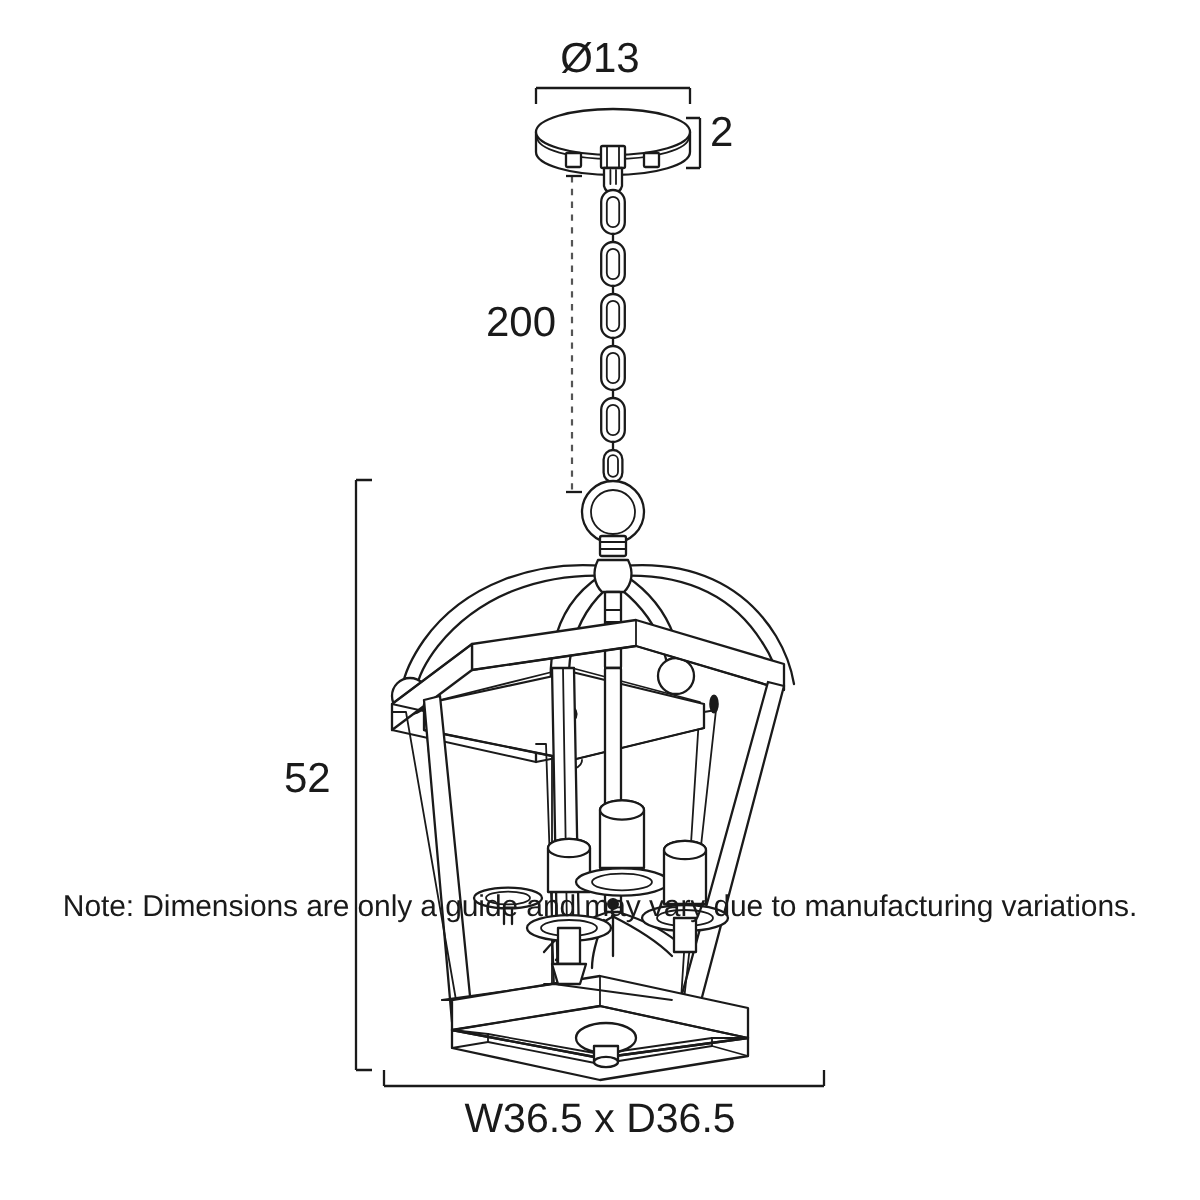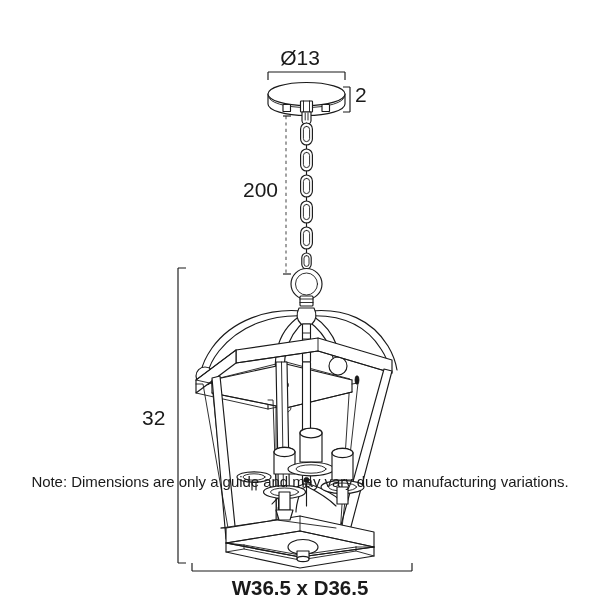--- a/index.html
+++ b/index.html
@@ -13,21 +13,20 @@
     height: 600px;
     font-family: "Liberation Sans", sans-serif;
     color: #000000;
     overflow: hidden;
     position: relative;
   }
   #drawing-root {
     position: relative;
     width: 600px;
     height: 468px;
-    margin-top: 28px;
   }
   svg.tech-drawing {
     position: absolute;
     top: 0;
     left: 0;
     width: 600px;
     height: 600px;
     display: block;
   }
   .ln {
@@ -85,21 +84,21 @@
     position: absolute;
     font-family: "Liberation Sans", sans-serif;
     font-size: 21px;
     color: #1a1a1a;
     white-space: nowrap;
   }
   #label-diameter { left: 0; top: 18px; width: 600px; text-align: center; }
   #label-drop     { left: 243px; top: 150px; text-align: center; }
   #label-height   { left: 142px; top: 378px; }
   #label-thick    { left: 355px; top: 55px; }
-  #label-width    { left: 0; top: 548px; width: 600px; text-align: center; font-size: 20.5px; font-weight: bold; }
+  #label-width    { left: 0; top: 548px; width: 600px; text-align: center; font-size: 20.5px; }
 </style>
 </head>
 <body>
 
 <div id="drawing-root">
 
   <svg class="tech-drawing" viewBox="0 0 600 600">
 
     <g>
       <path class="dim-line" d="M 268 52 L 268 44 M 268 44 L 345 44 M 345 44 L 345 52"></path>
@@ -311,19 +310,19 @@
     </g>
 
   </svg>
 
   <div class="label-overlay" id="label-diameter">Ø13</div>
 
   <div class="label-overlay" id="label-thick">2</div>
 
   <div class="label-overlay" id="label-drop">200</div>
 
-  <div class="label-overlay" id="label-height">32</div>
+  <div class="label-overlay" id="label-height">52</div>
 
   <div class="label-overlay" id="label-width">W36.5 x D36.5</div>
 
   <div class="note-text">Note: Dimensions are only a guide and may vary due to manufacturing variations.</div>
 
 </div>
 
 </body></html>

